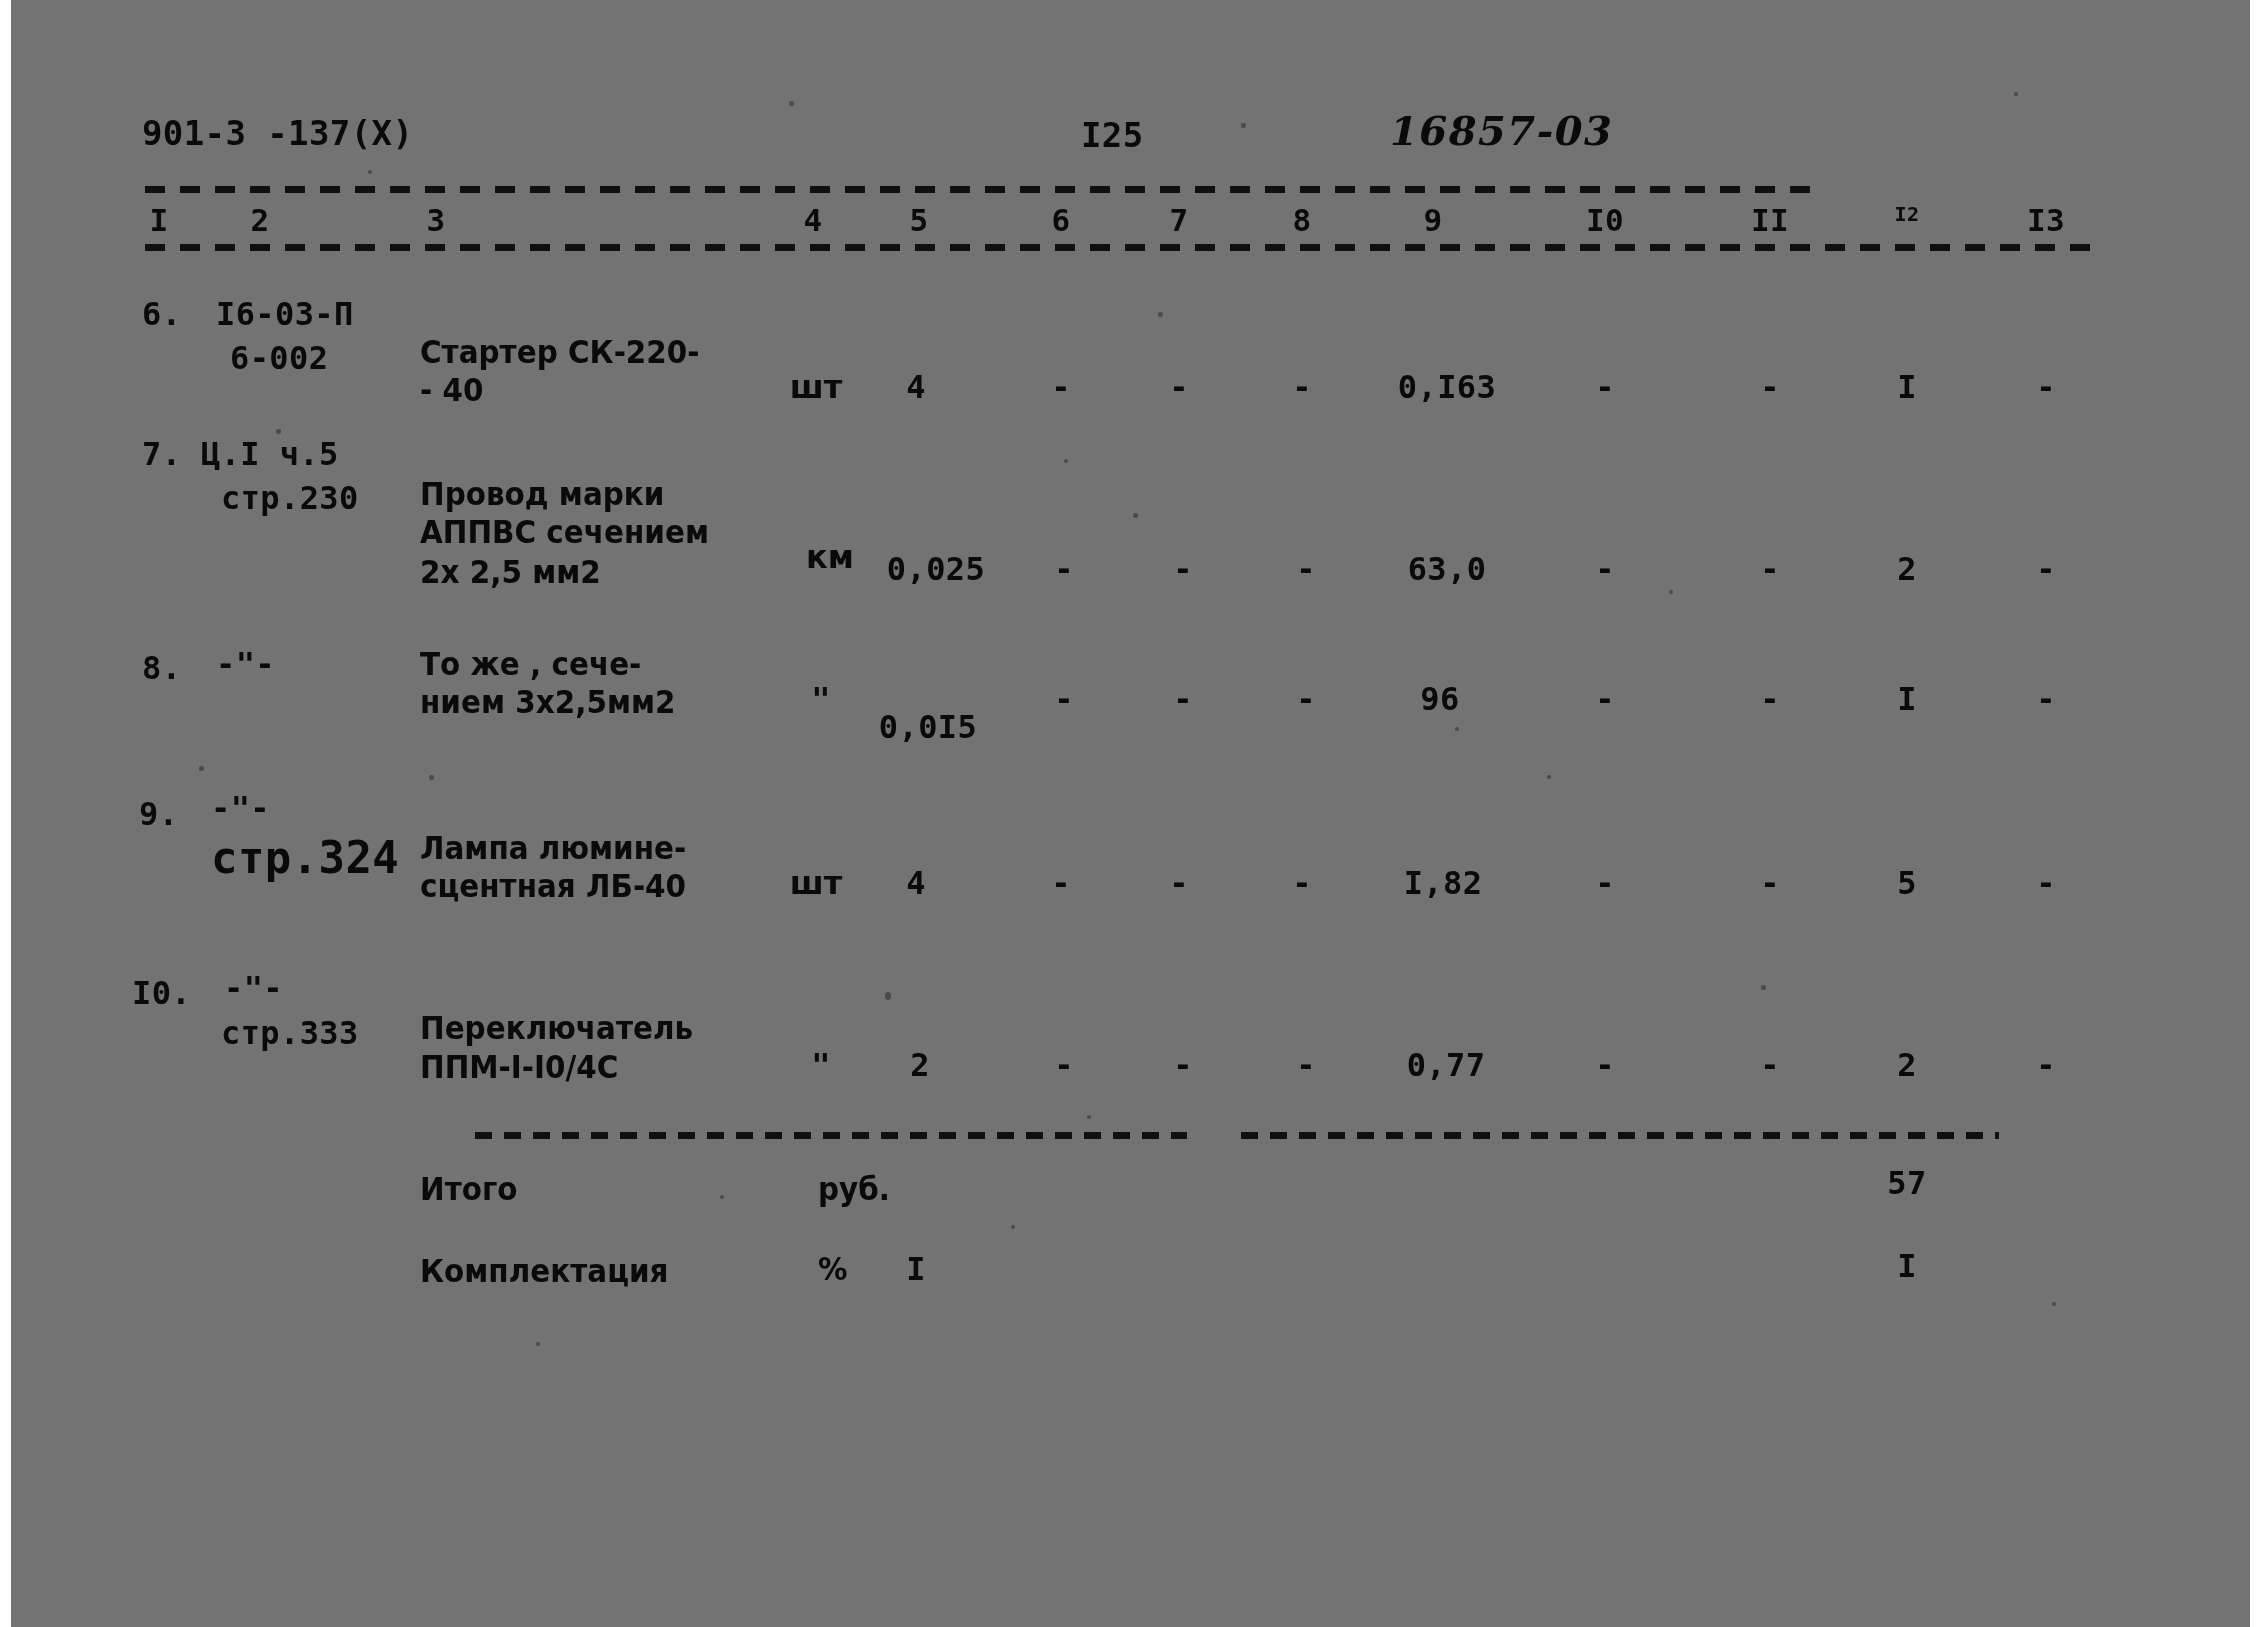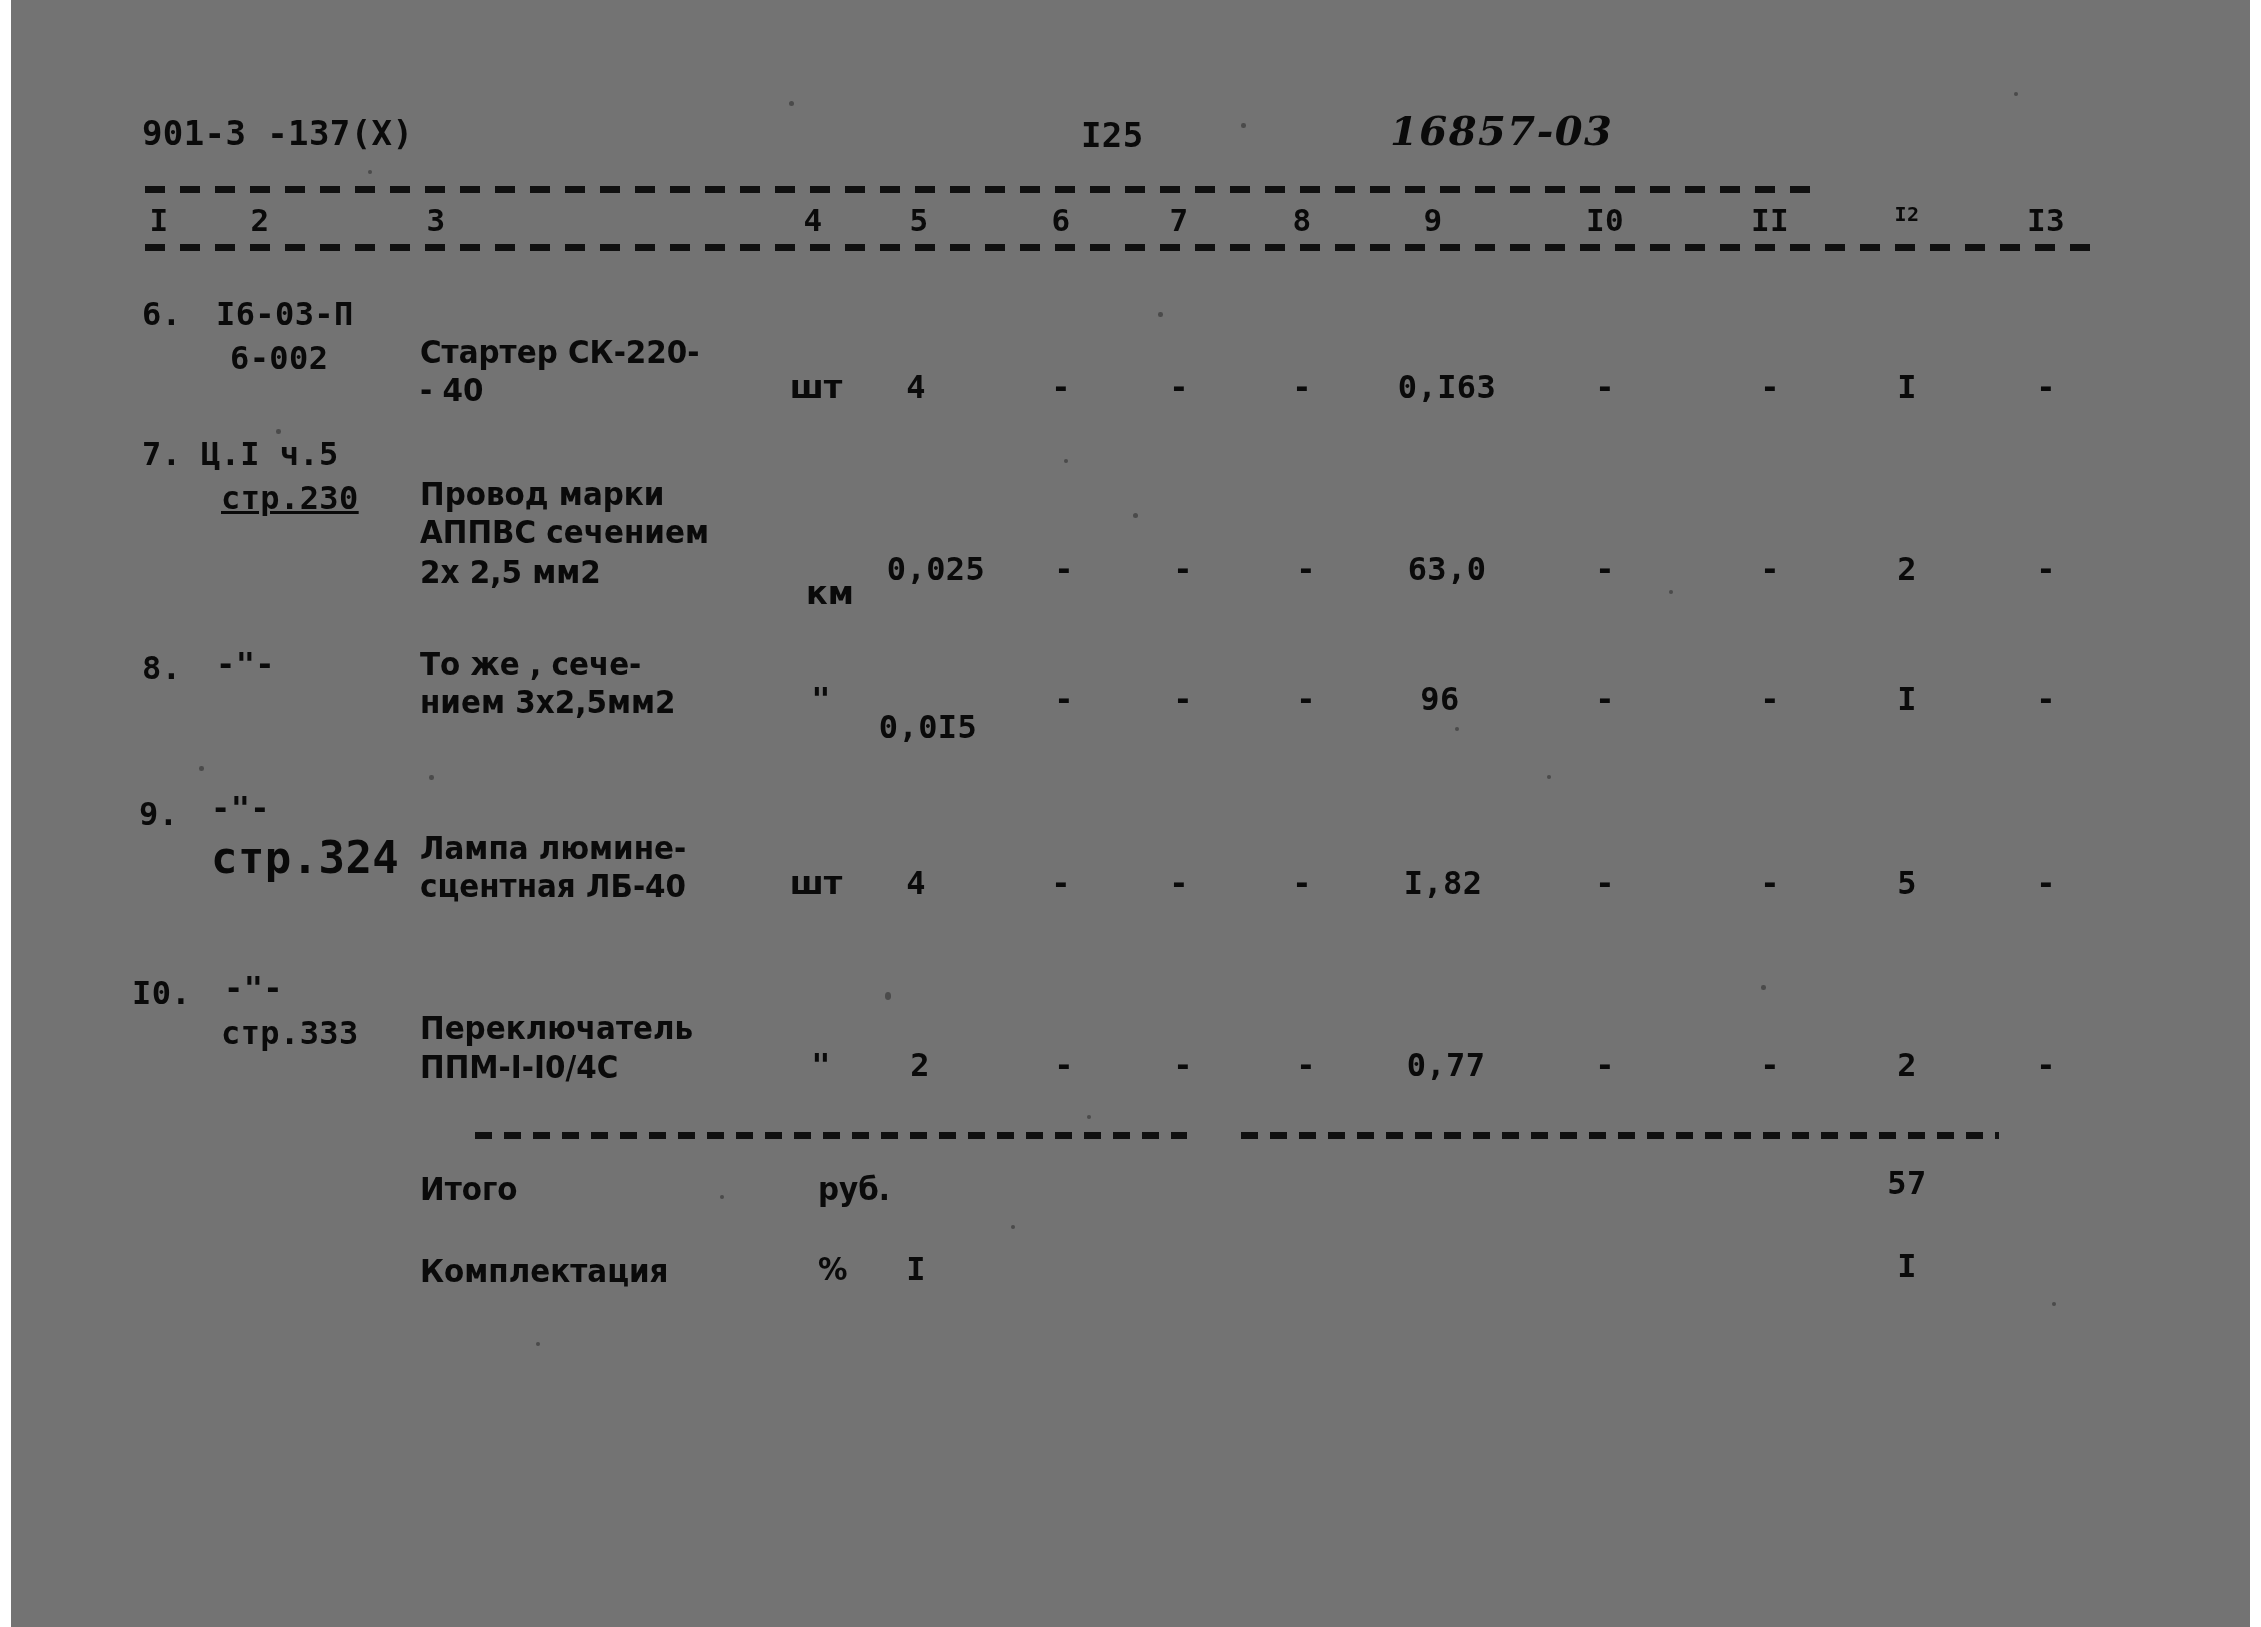--- a/index.html
+++ b/index.html
@@ -125,25 +125,25 @@
   <div class="txt mono center" style="left:1179px; top:368px; font-size:32px;">-</div>
   <div class="txt mono center" style="left:1302px; top:368px; font-size:32px;">-</div>
   <div class="txt mono center" style="left:1447px; top:368px; font-size:32px;">0,I63</div>
   <div class="txt mono center" style="left:1605px; top:368px; font-size:32px;">-</div>
   <div class="txt mono center" style="left:1770px; top:368px; font-size:32px;">-</div>
   <div class="txt mono center" style="left:1907px; top:368px; font-size:32px;">I</div>
   <div class="txt mono center" style="left:2046px; top:368px; font-size:32px;">-</div>
 
   <div class="txt mono" style="left:142px; top:435px; font-size:32px;">7.</div>
   <div class="txt mono" style="left:201px; top:435px; font-size:32px;">Ц.I ч.5</div>
-  <div class="txt mono" style="left:221px; top:479px; font-size:32px;text-decoration:underline;">стр.230</div>
+  <div class="txt mono" style="left:221px; top:479px; font-size:32px;">стр.230</div>
   <div class="txt cyr" style="left:420px; top:475px; font-size:32px;">Провод марки</div>
   <div class="txt cyr" style="left:420px; top:513px; font-size:32px;">АППВС сечением</div>
   <div class="txt cyr" style="left:420px; top:553px; font-size:32px;">2х 2,5 мм2</div>
-  <div class="txt cyr center" style="left:830px; top:574px; font-size:32px;">км</div>
+  <div class="txt cyr center" style="left:830px; top:538px; font-size:32px;">км</div>
   <div class="txt mono center" style="left:936px; top:550px; font-size:32px;">0,025</div>
   <div class="txt mono center" style="left:1064px; top:550px; font-size:32px;">-</div>
   <div class="txt mono center" style="left:1183px; top:550px; font-size:32px;">-</div>
   <div class="txt mono center" style="left:1306px; top:550px; font-size:32px;">-</div>
   <div class="txt mono center" style="left:1447px; top:550px; font-size:32px;">63,0</div>
   <div class="txt mono center" style="left:1605px; top:550px; font-size:32px;">-</div>
   <div class="txt mono center" style="left:1770px; top:550px; font-size:32px;">-</div>
   <div class="txt mono center" style="left:1907px; top:550px; font-size:32px;">2</div>
   <div class="txt mono center" style="left:2046px; top:550px; font-size:32px;">-</div>
 

